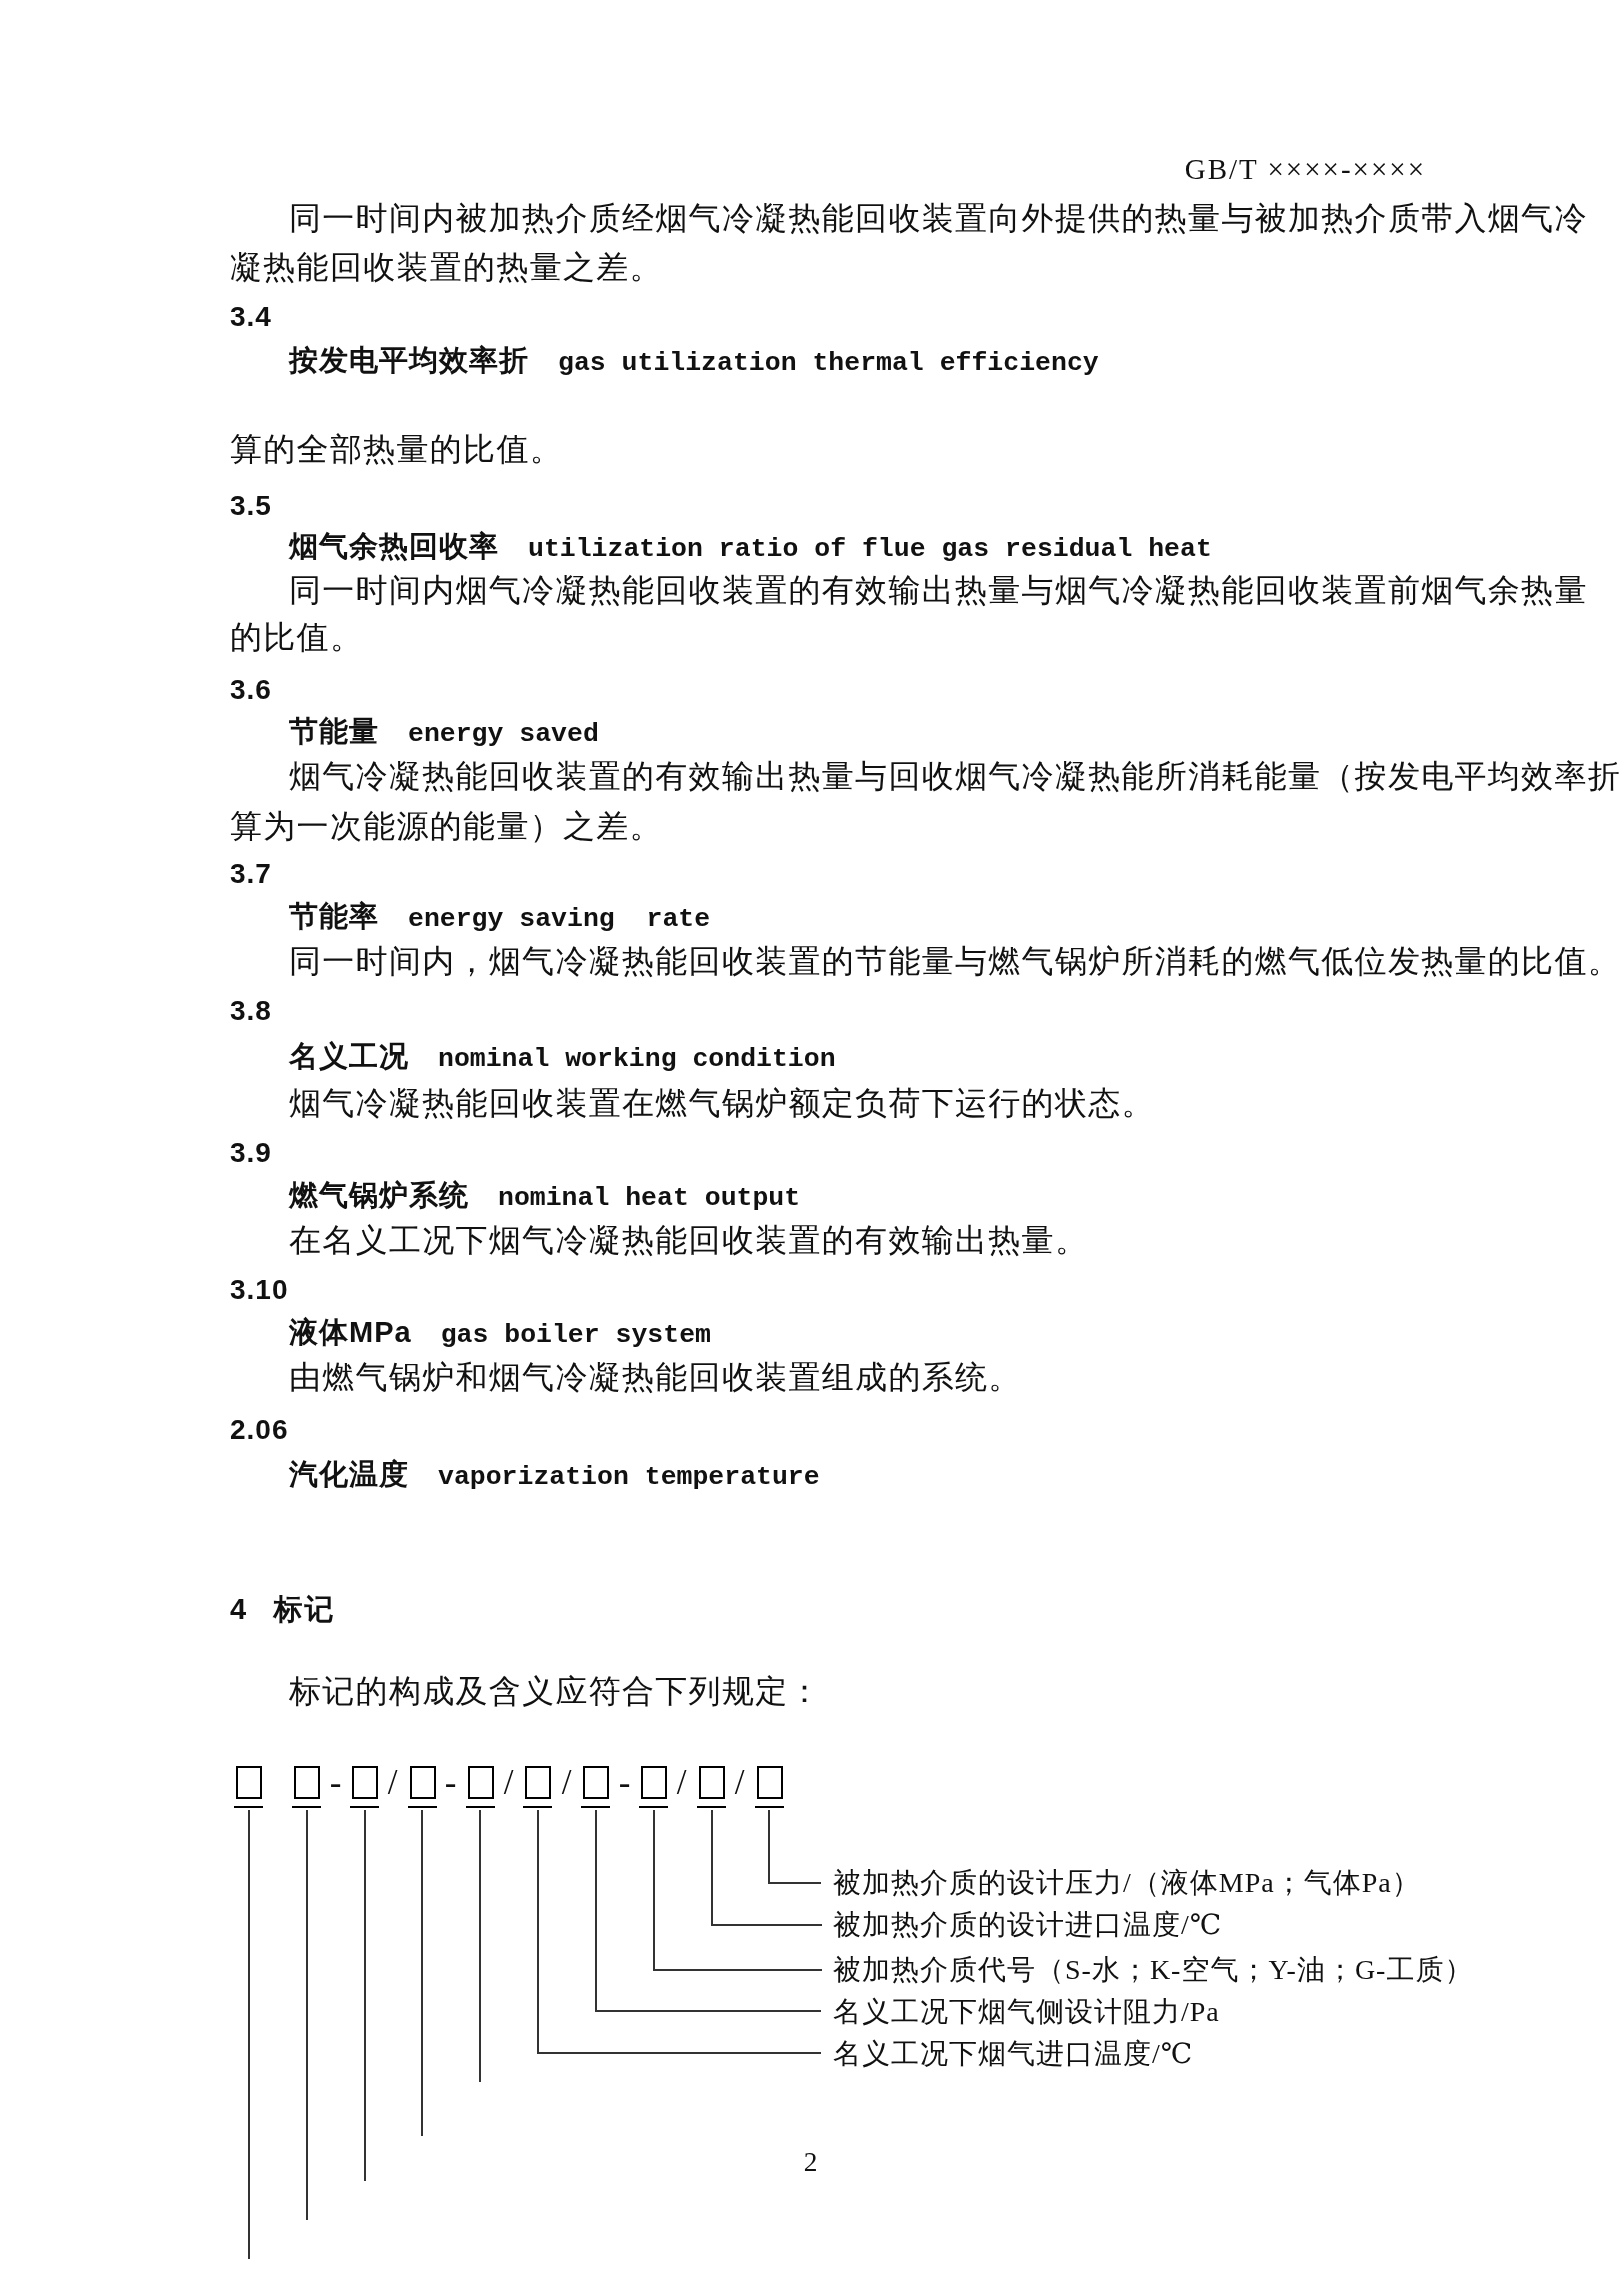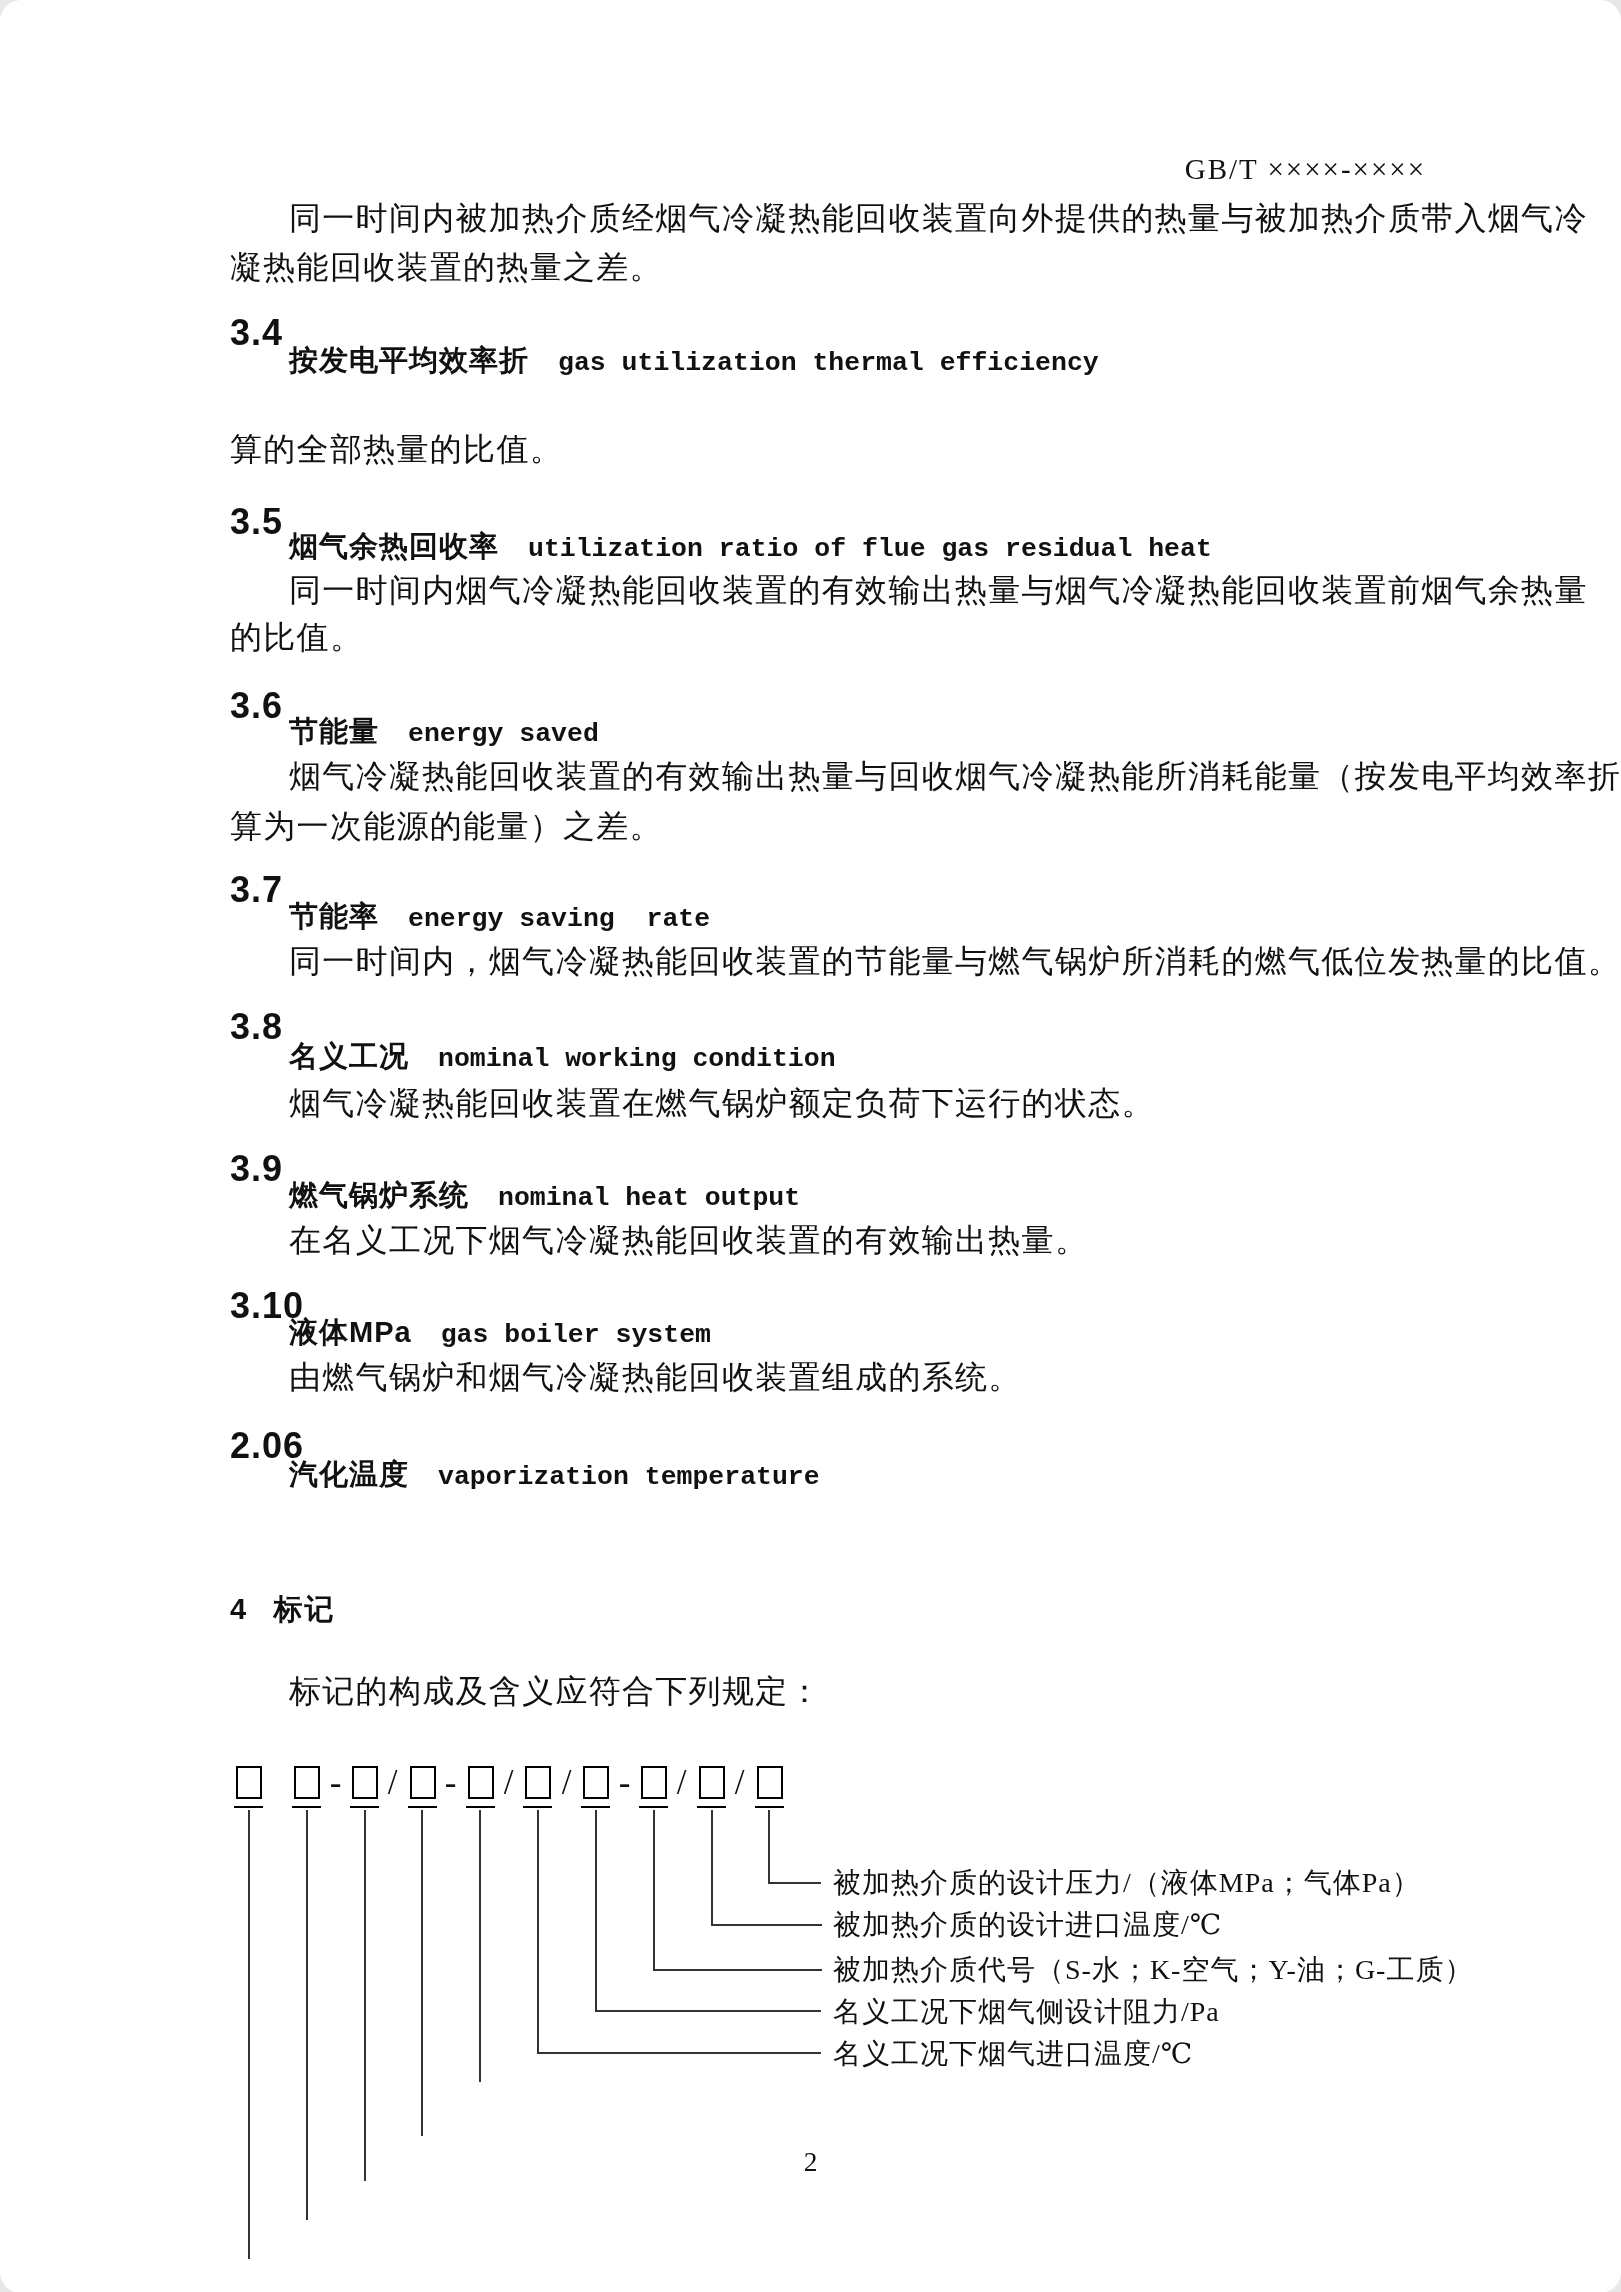--- a/index.html
+++ b/index.html
@@ -3,38 +3,37 @@
 <meta charset="utf-8">
 <style>
   html,body{margin:0;padding:0;background:#e8e8e8;}
   .page{
     position:relative;
     width:1621px;height:2293px;
     background:#ffffff;
     font-family:"Liberation Serif","DejaVu Serif",serif;
     color:#111;
     overflow:hidden;
-    border-radius:21px;
   }
   .hdr{
     position:absolute;top:153px;right:195px;
     font-size:29px;letter-spacing:2px;
     font-family:"Liberation Serif","DejaVu Serif",serif;
   }
   .line{
     position:absolute;left:230px;
     font-size:32px;line-height:33px;letter-spacing:1.3px;
     white-space:pre;
   }
   .indent{left:289px;}
   .secnum{
     position:absolute;left:230px;
-    font-size:36px;line-height:33px;
+    font-size:28px;line-height:33px;
     font-family:"Liberation Sans","DejaVu Sans",sans-serif;
-    font-weight:600;letter-spacing:1px;margin-top:16px;
+    font-weight:600;letter-spacing:1px;
   }
   .term{position:absolute;left:289px;line-height:35px;white-space:pre;}
   .term-zh{
     font-family:"Liberation Sans","DejaVu Sans",sans-serif;
     font-weight:700;font-size:29px;letter-spacing:1px;
   }
   .term-en{
     font-family:"Liberation Mono","DejaVu Sans Mono",monospace;
     font-weight:700;font-size:26.5px;margin-left:29px;white-space:pre;
   }

